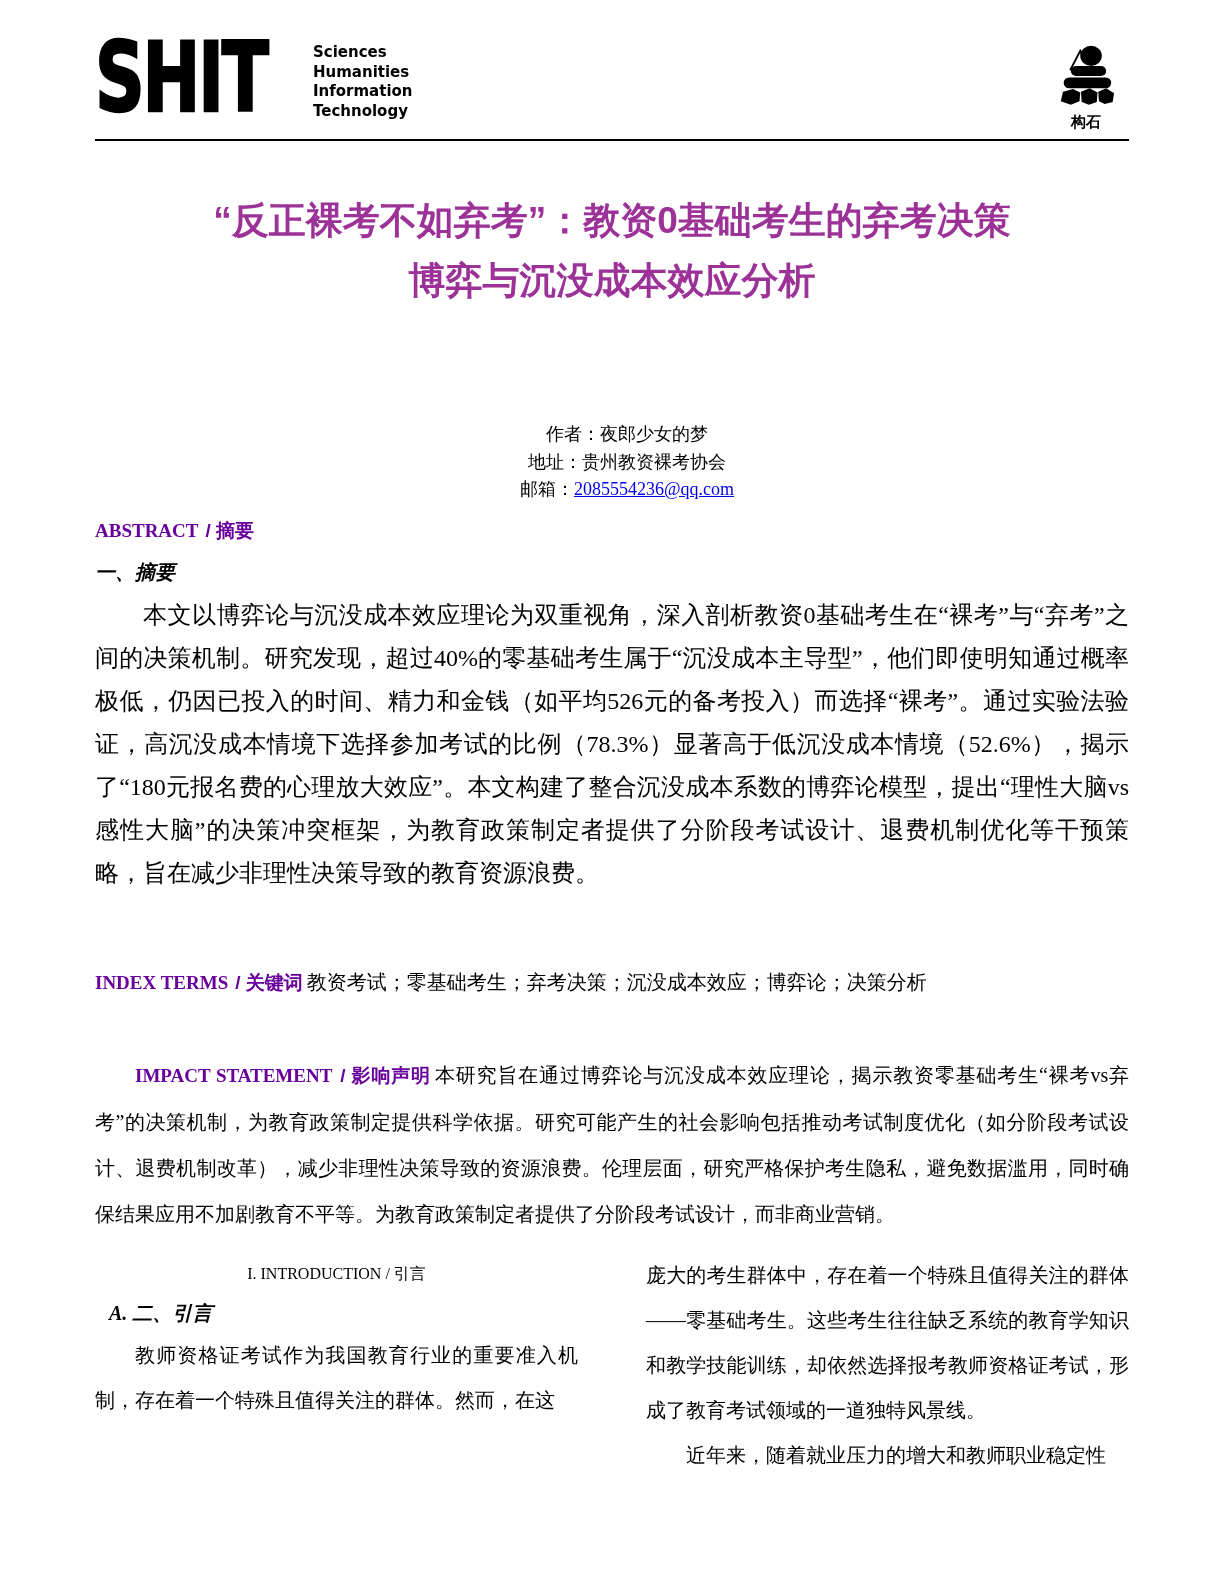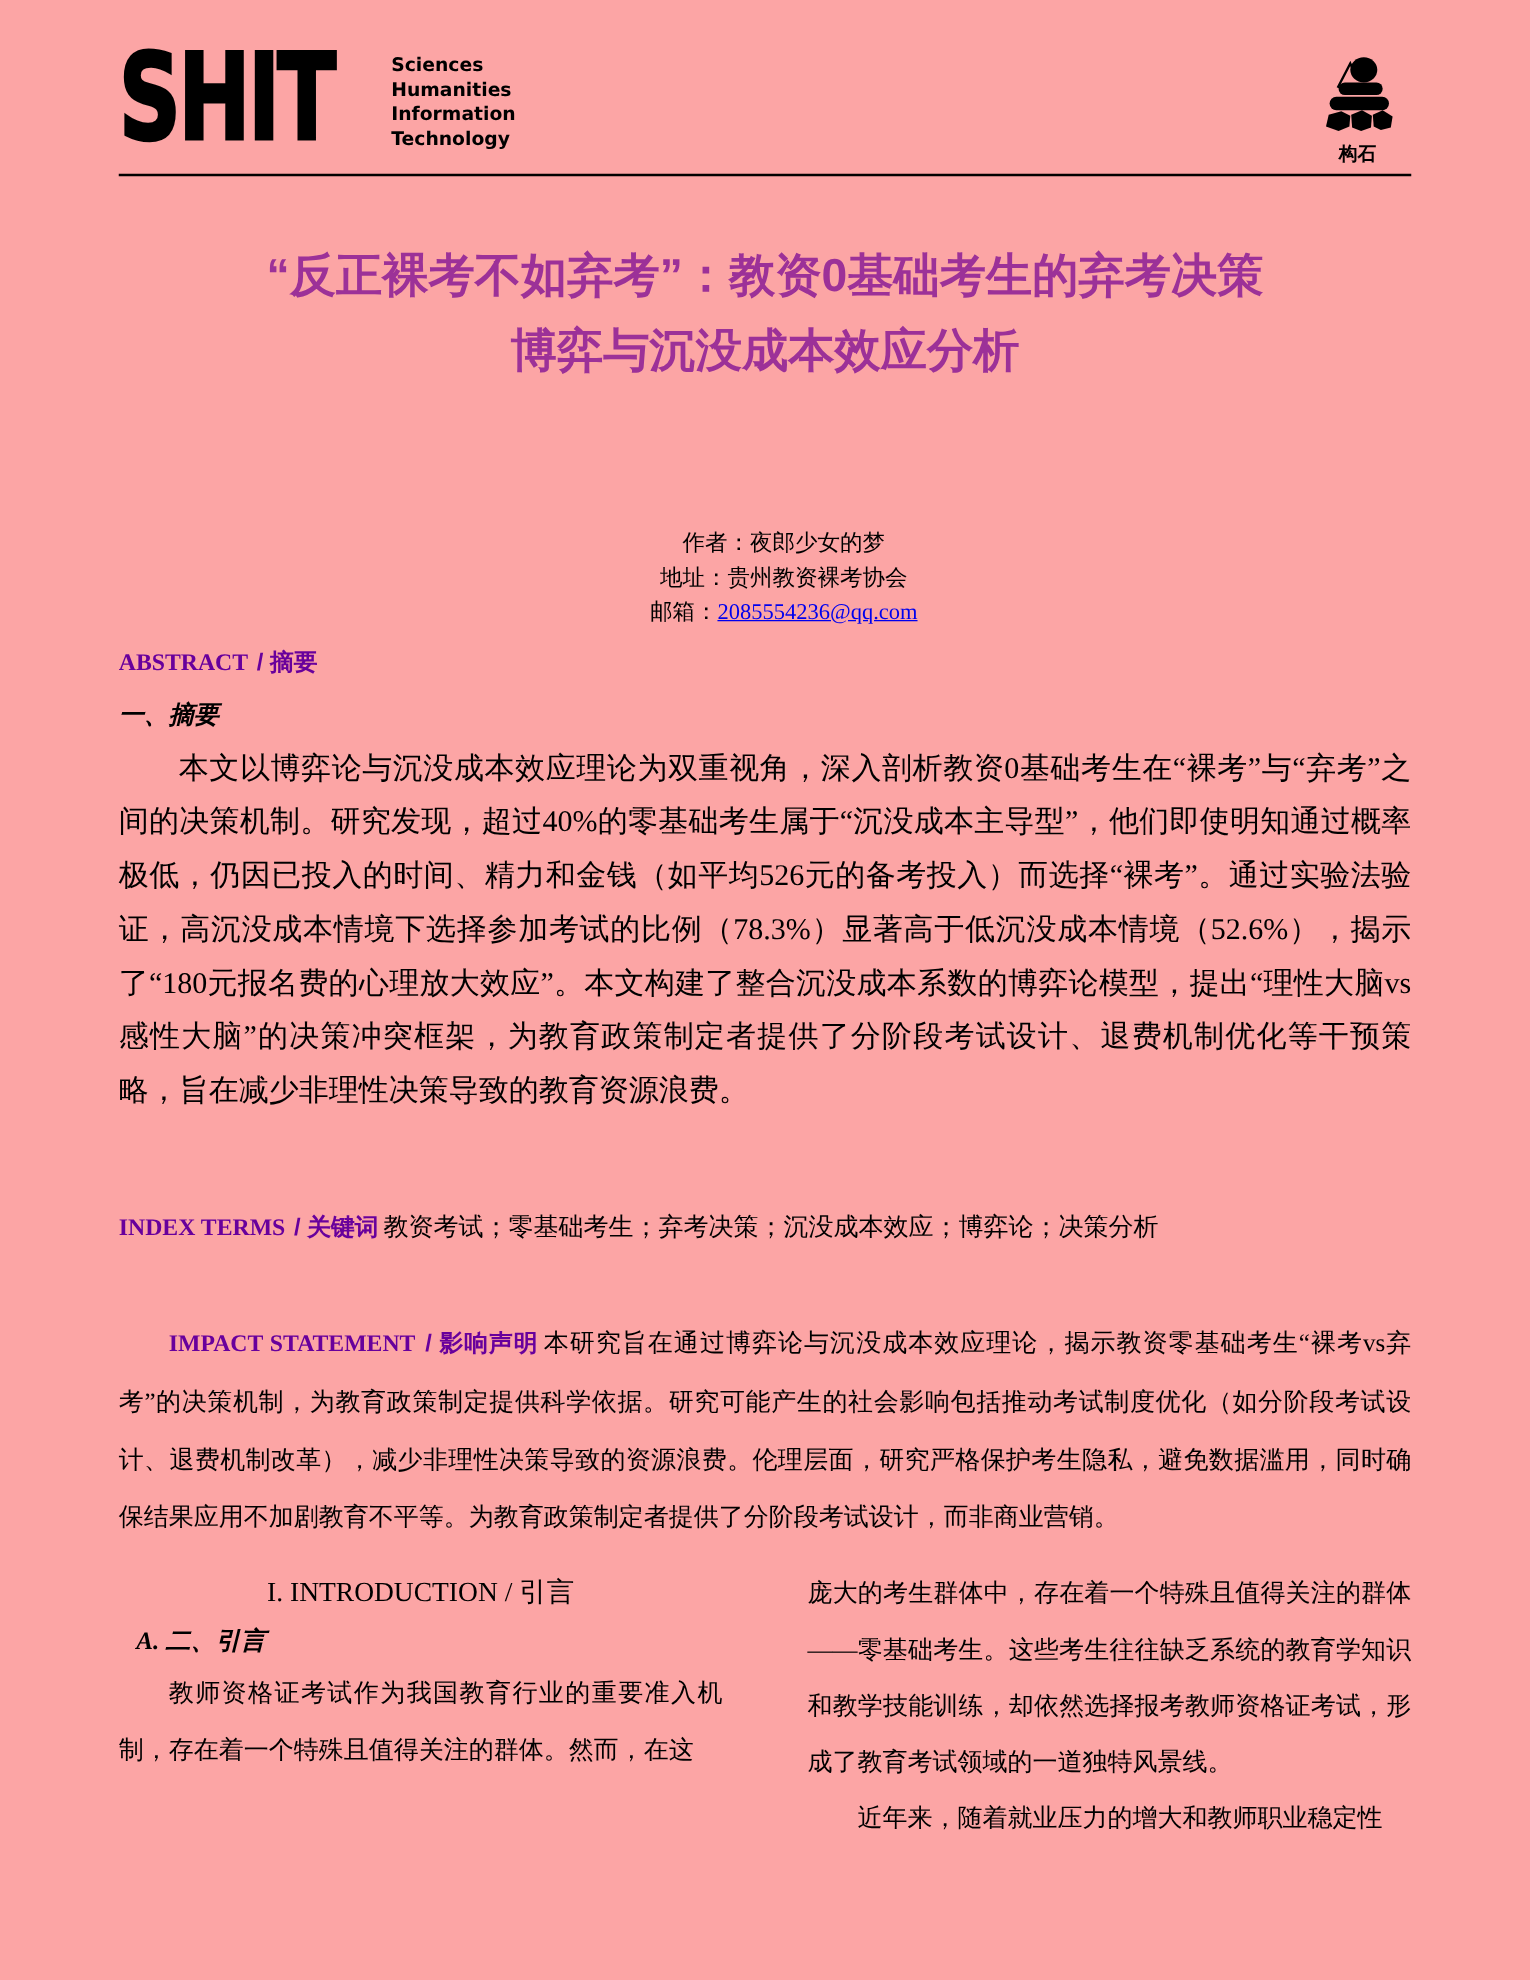--- a/index.html
+++ b/index.html
@@ -1,17 +1,17 @@
 <!DOCTYPE html>
 <html style="--color-title: #9C3198; --color-heading: #68009C; --color-link: #0000EE;"><head>
 <meta charset="utf-8">
 <style>
   html,body{margin:0;padding:0;background:#888;}
   .page{
-    width:1224px;height:1584px;background:#fca5a5;margin:0 auto;position:relative;
+    width:1224px;height:1584px;background:#ffffff;margin:0 auto;position:relative;
     font-family:"Liberation Serif","DejaVu Serif",serif;color:#000;overflow:hidden;
   }
   .header{display:flex;align-items:flex-start;margin:42px 95px 0 95px;height:88px;}
   .logo-clip{width:206px;height:74px;overflow:visible;}
   .logo-text{
     display:inline-block;font-family:"DejaVu Sans","Liberation Sans",sans-serif;
     font-weight:bold;font-size:96px;line-height:72px;letter-spacing:-3px;
     transform:scaleX(0.72);transform-origin:left top;-webkit-text-stroke:2.5px #000;
     white-space:nowrap;
   }
@@ -41,21 +41,21 @@
   .index-line{margin-top:72px;font-size:20px;line-height:30px;}
   .index-line .sec-head-en,.index-line .sec-head-zh{font-size:19px;font-weight:bold;color:var(--color-heading,#68009C);}
   .index-terms{margin-left:4px;}
 
   .impact{margin-top:54px;font-size:20px;line-height:46px;text-align:justify;text-indent:2em;}
   .impact .sec-head-en,.impact .sec-head-zh{font-size:19px;font-weight:bold;color:var(--color-heading,#68009C);}
   .impact .sec-head-zh{margin-left:2px;margin-right:4px;}
 
   .intro-section{margin-top:16px;display:flex;gap:68px;}
   .col{flex:1;font-size:20px;line-height:45px;text-align:justify;}
-  .col-head{text-align:center;font-size:22px;line-height:30px;font-weight:normal;margin:6px 0 8px 0;}
+  .col-head{text-align:center;font-size:16px;line-height:30px;font-weight:normal;margin:6px 0 8px 0;}
   .col-sub{font-size:20px;font-weight:bold;font-style:italic;line-height:32px;padding-left:14px;margin-bottom:4px;}
   .indent{text-indent:2em;}
   .no-indent{text-indent:0;}
 </style>
 </head>
 <body>
 
 <div class="page">
 
   <div class="header">

